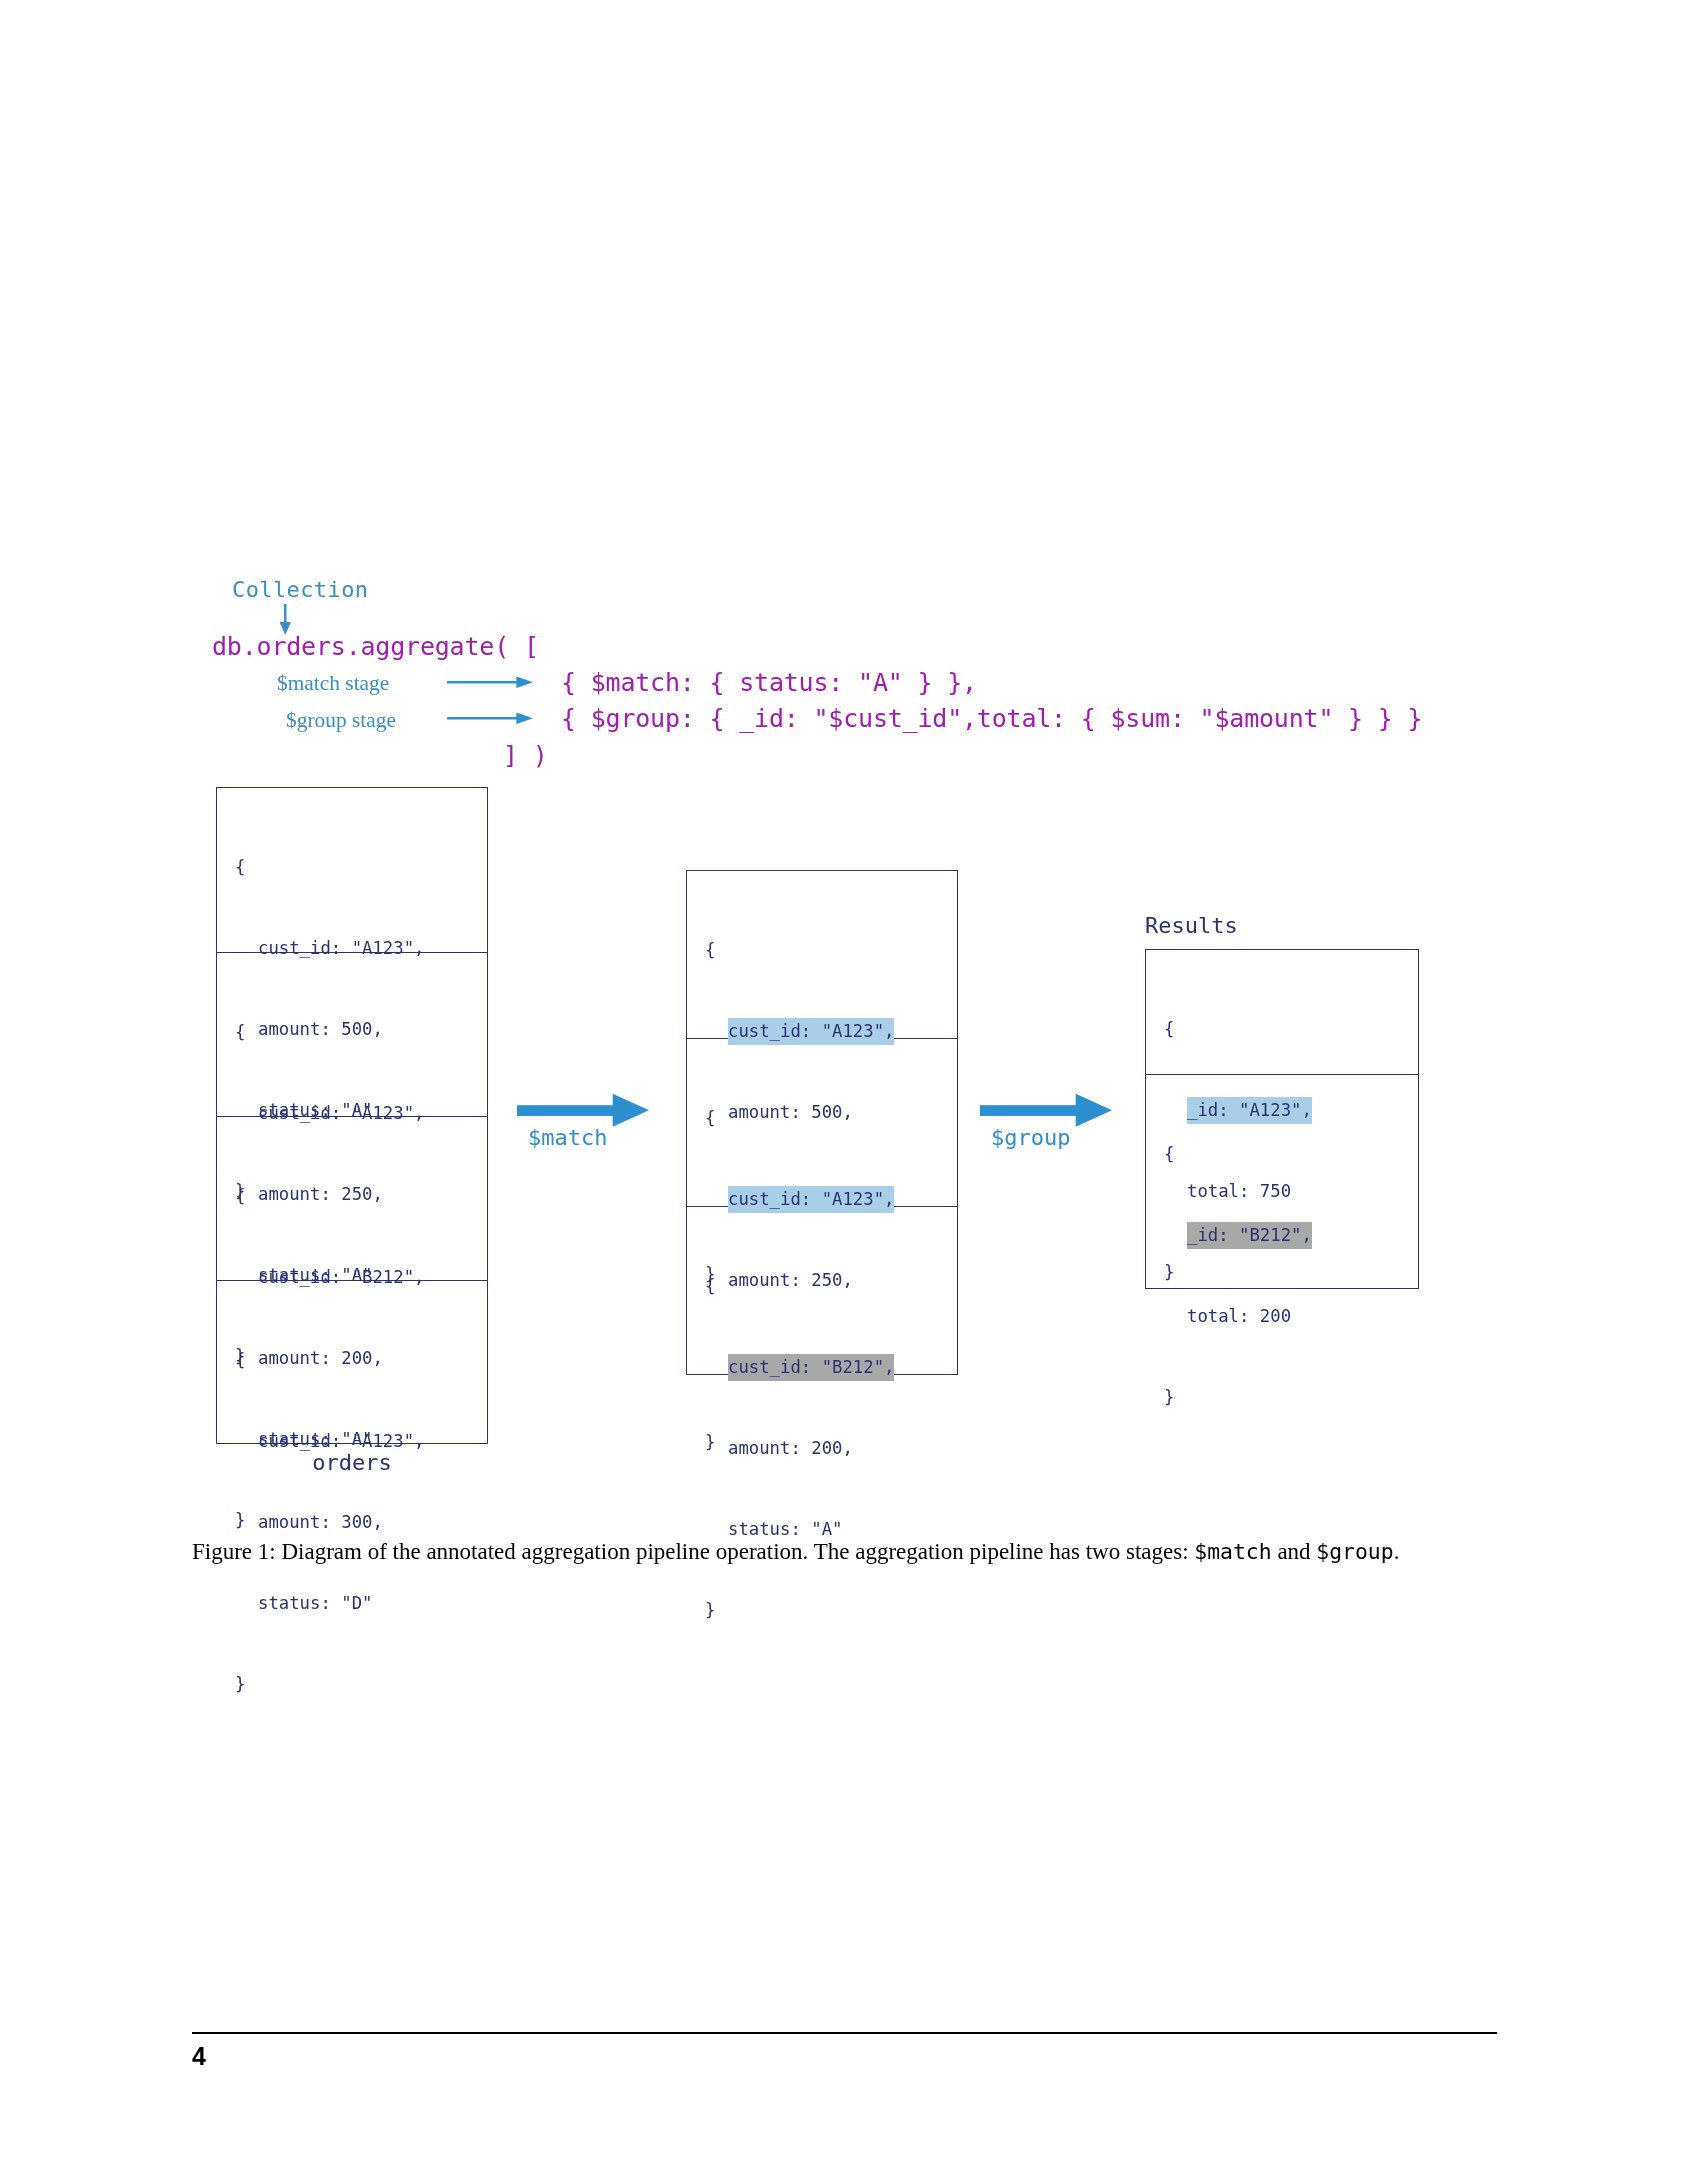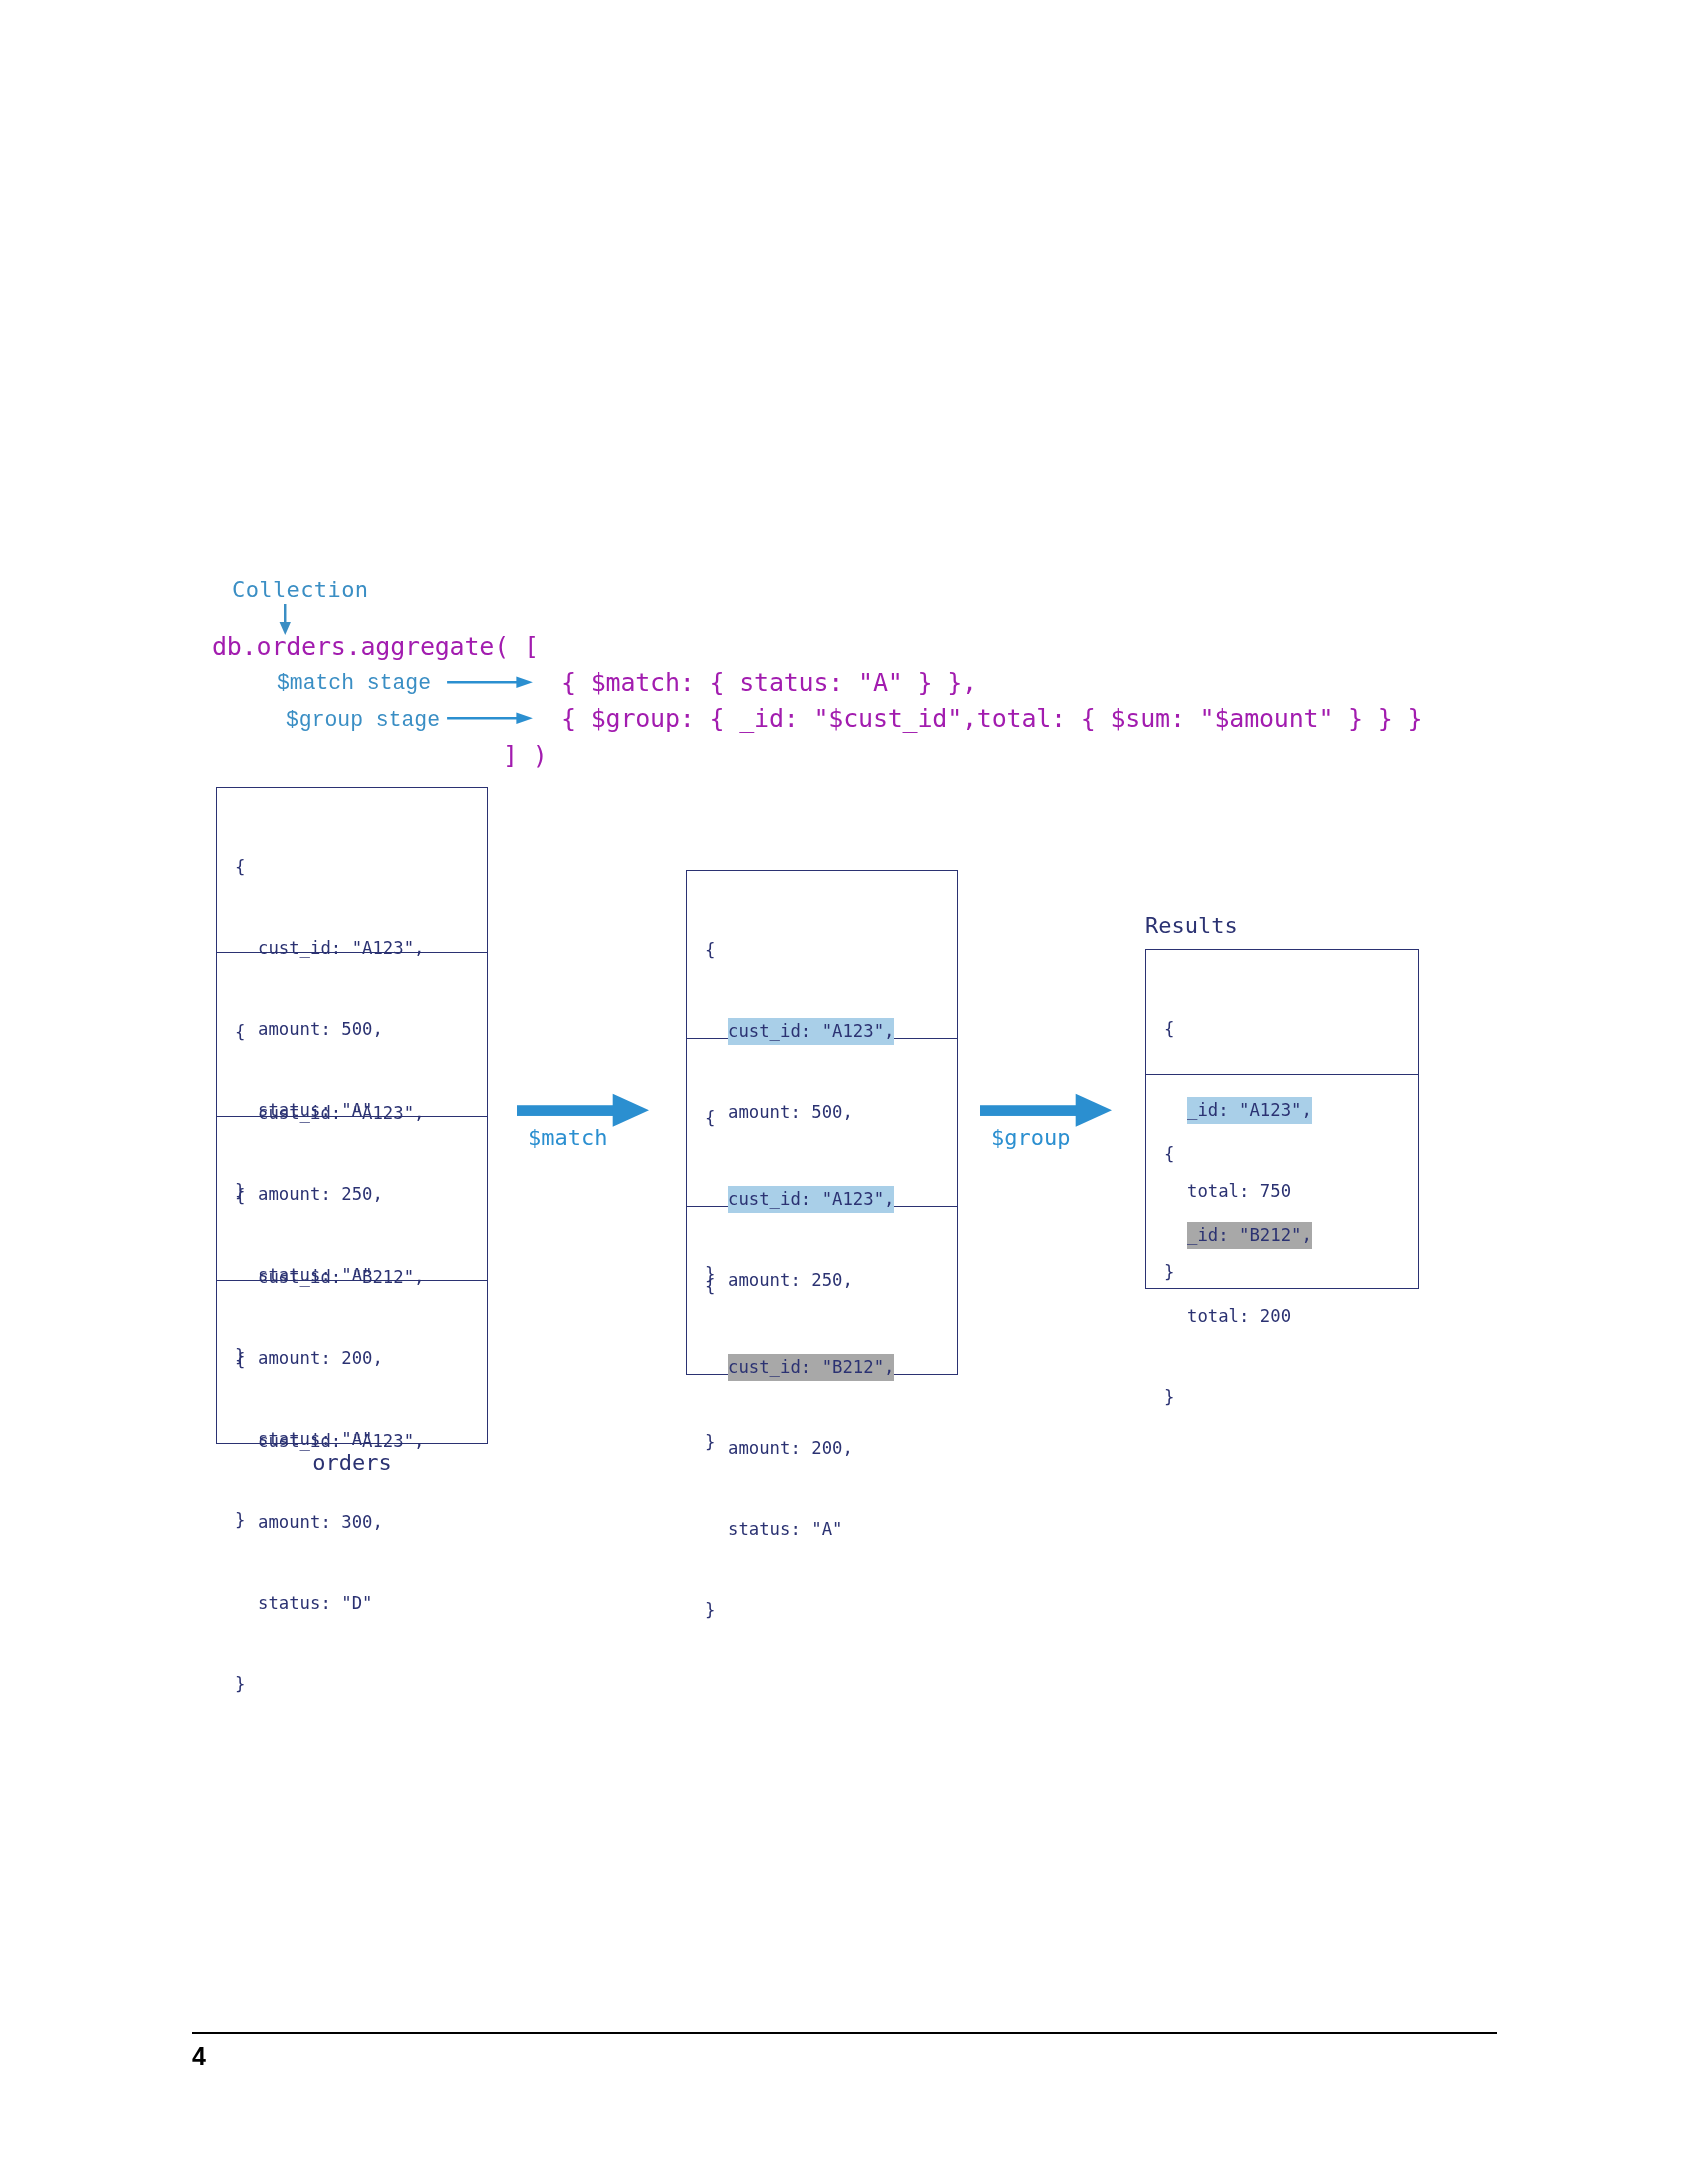--- a/index.html
+++ b/index.html
@@ -78,21 +78,21 @@
   .code-close {
     left: 503px;
     top: 741px;
     font-size: 25px;
     letter-spacing: -0.2px;
   }
 
   
   .stage-annot {
     position: absolute;
-    font-family: Liberation Mono, monospace;
+    font-family: Liberation Serif, serif;
     font-size: 21.4px;
     color: #3a8ec4;
     white-space: nowrap;
   }
   .stage-annot-1 { left: 277px; top: 671px; }
   .stage-annot-2 { left: 286px; top: 708px; }
 
   .annot-arrow {
     position: absolute;
     height: 16.5px;
@@ -375,18 +375,19 @@
           <span class="brace">{</span>
           <span class="fieldwrap"><span class="field hl-gray">_id: "B212",</span></span>
           <span class="field">total: 200</span>
           <span class="brace">}</span>
         </div>
       </div>
     </div>
 
   </div>
 
+  <div class="caption"><span>Figure 1: Diagram of the annotated aggregation pipeline operation. The aggregation pipeline has two stages: </span><span class="mono">$match</span><span> and </span><span class="mono">$group</span><span>.</span></div>
 
   <div class="footer-rule"></div>
   <div class="page-number">4</div>
 
 </div>
 
 
 </body></html>

